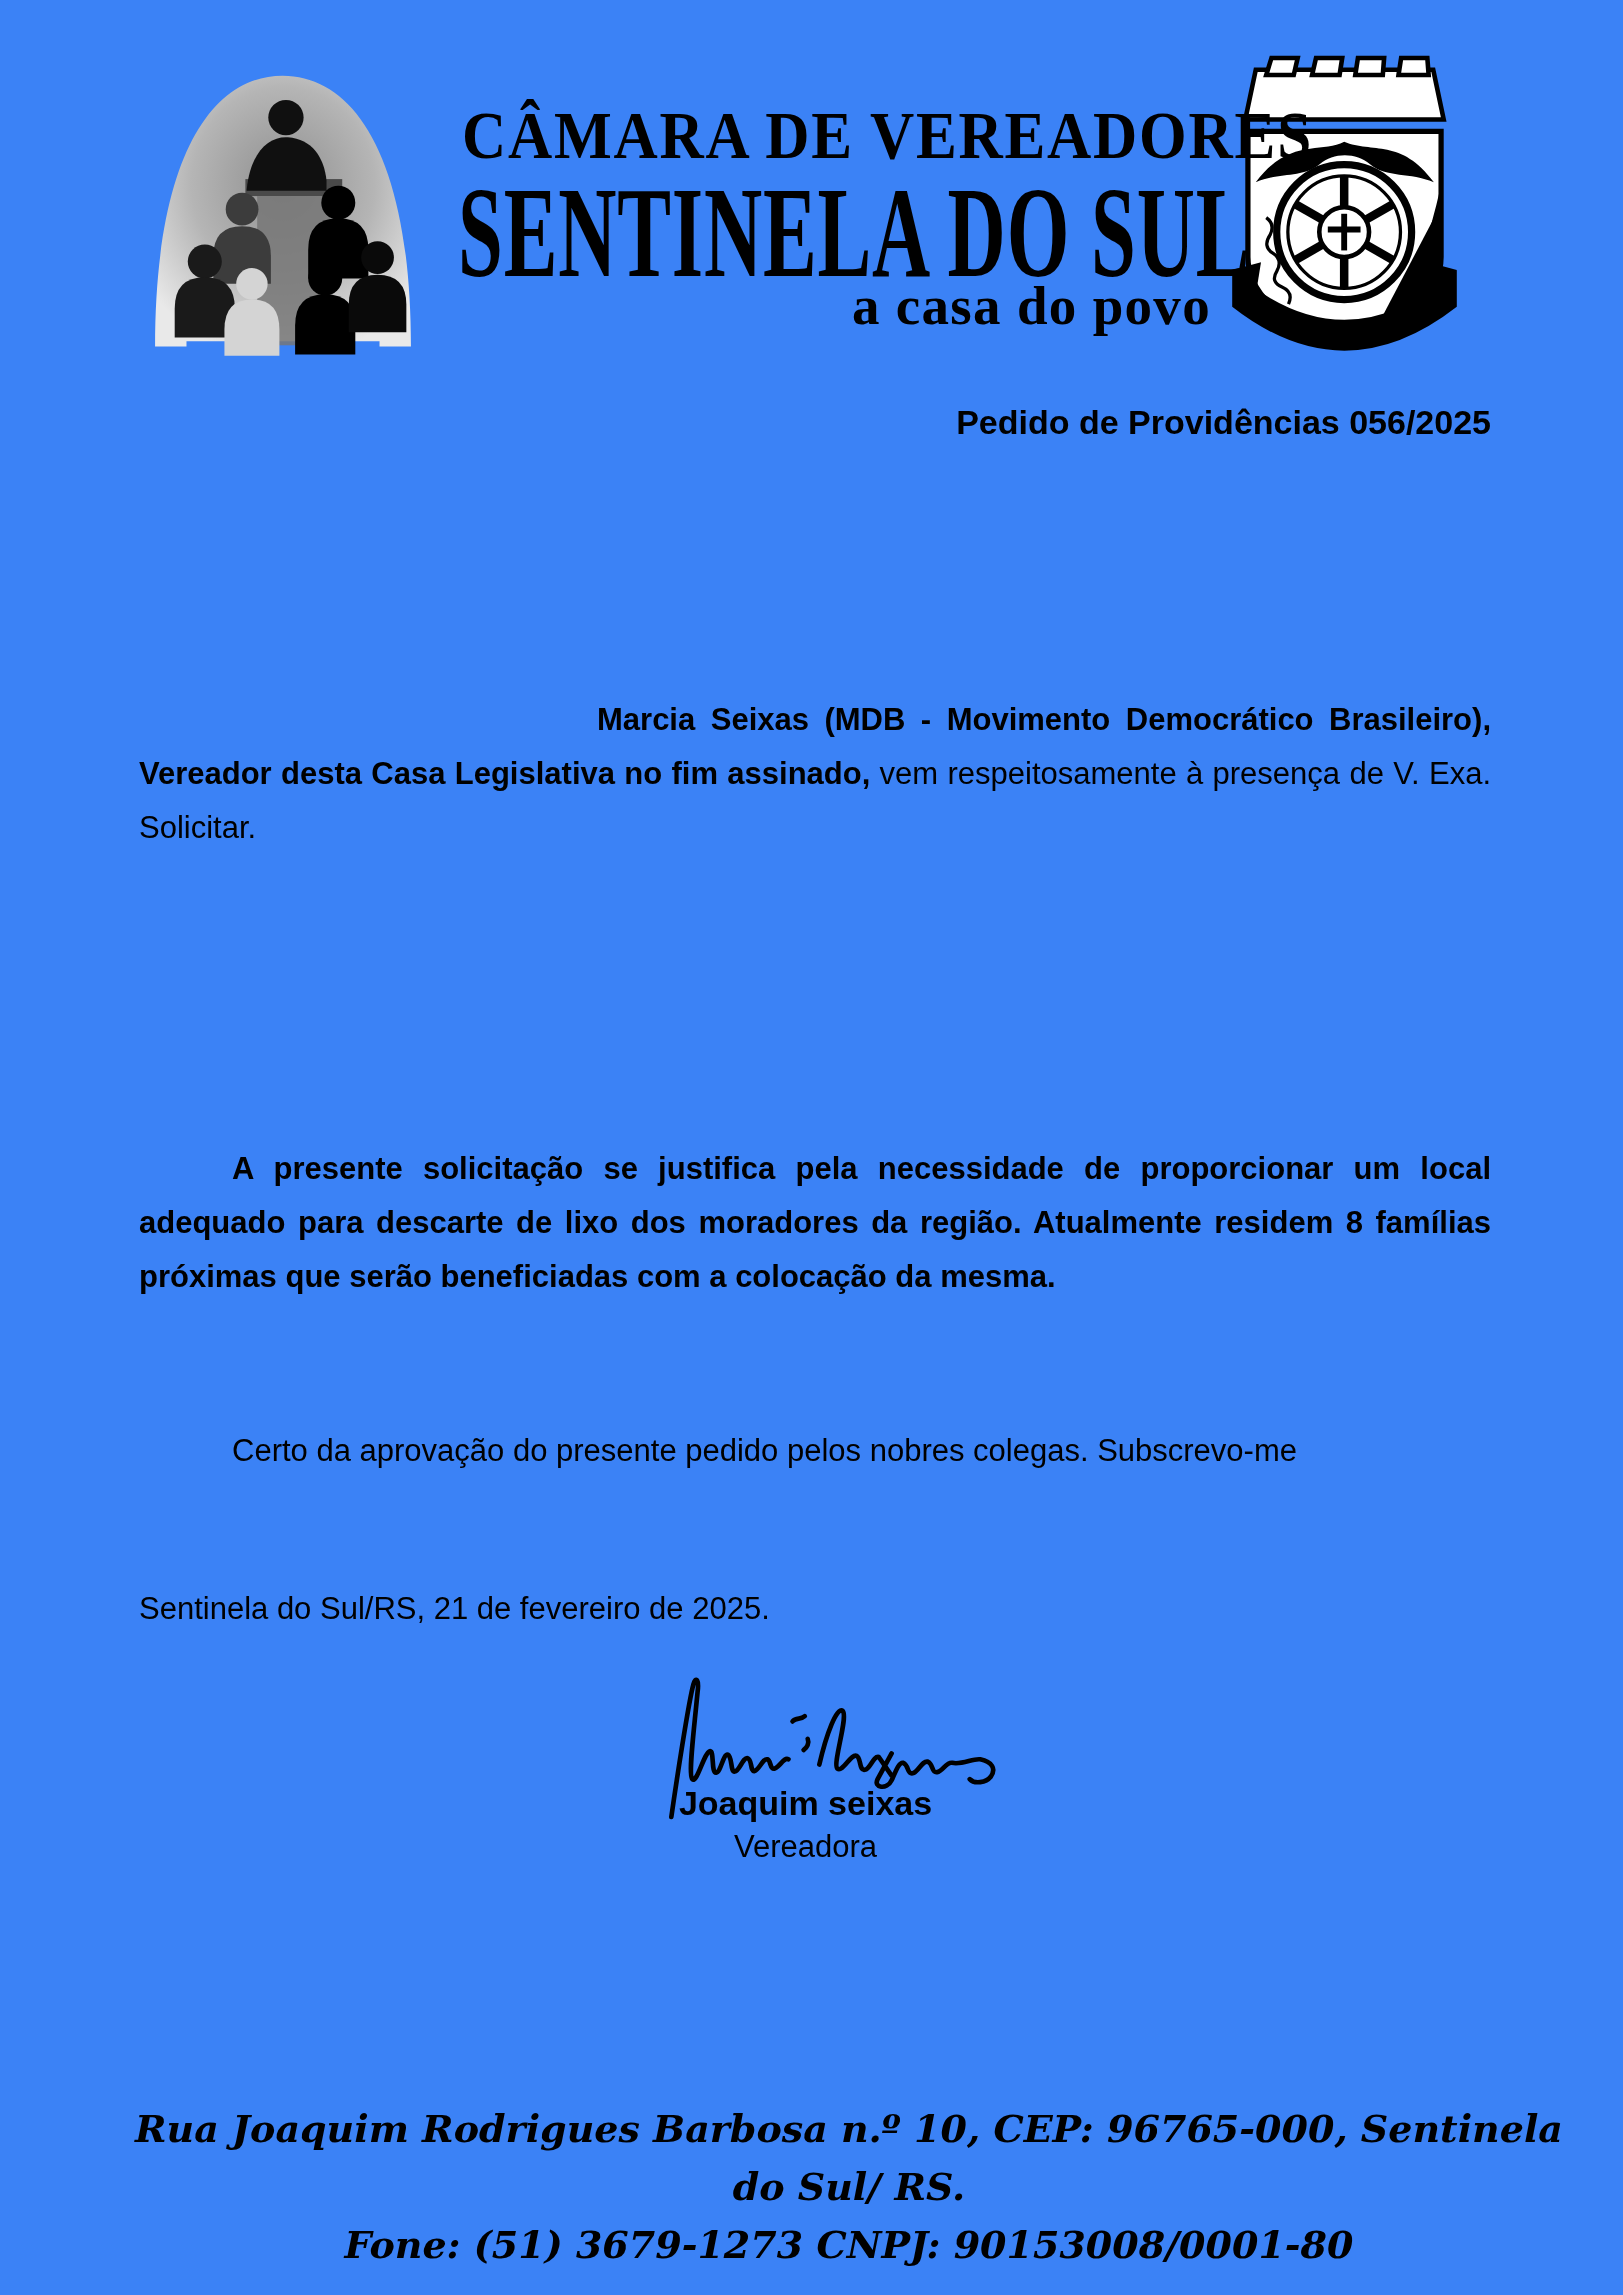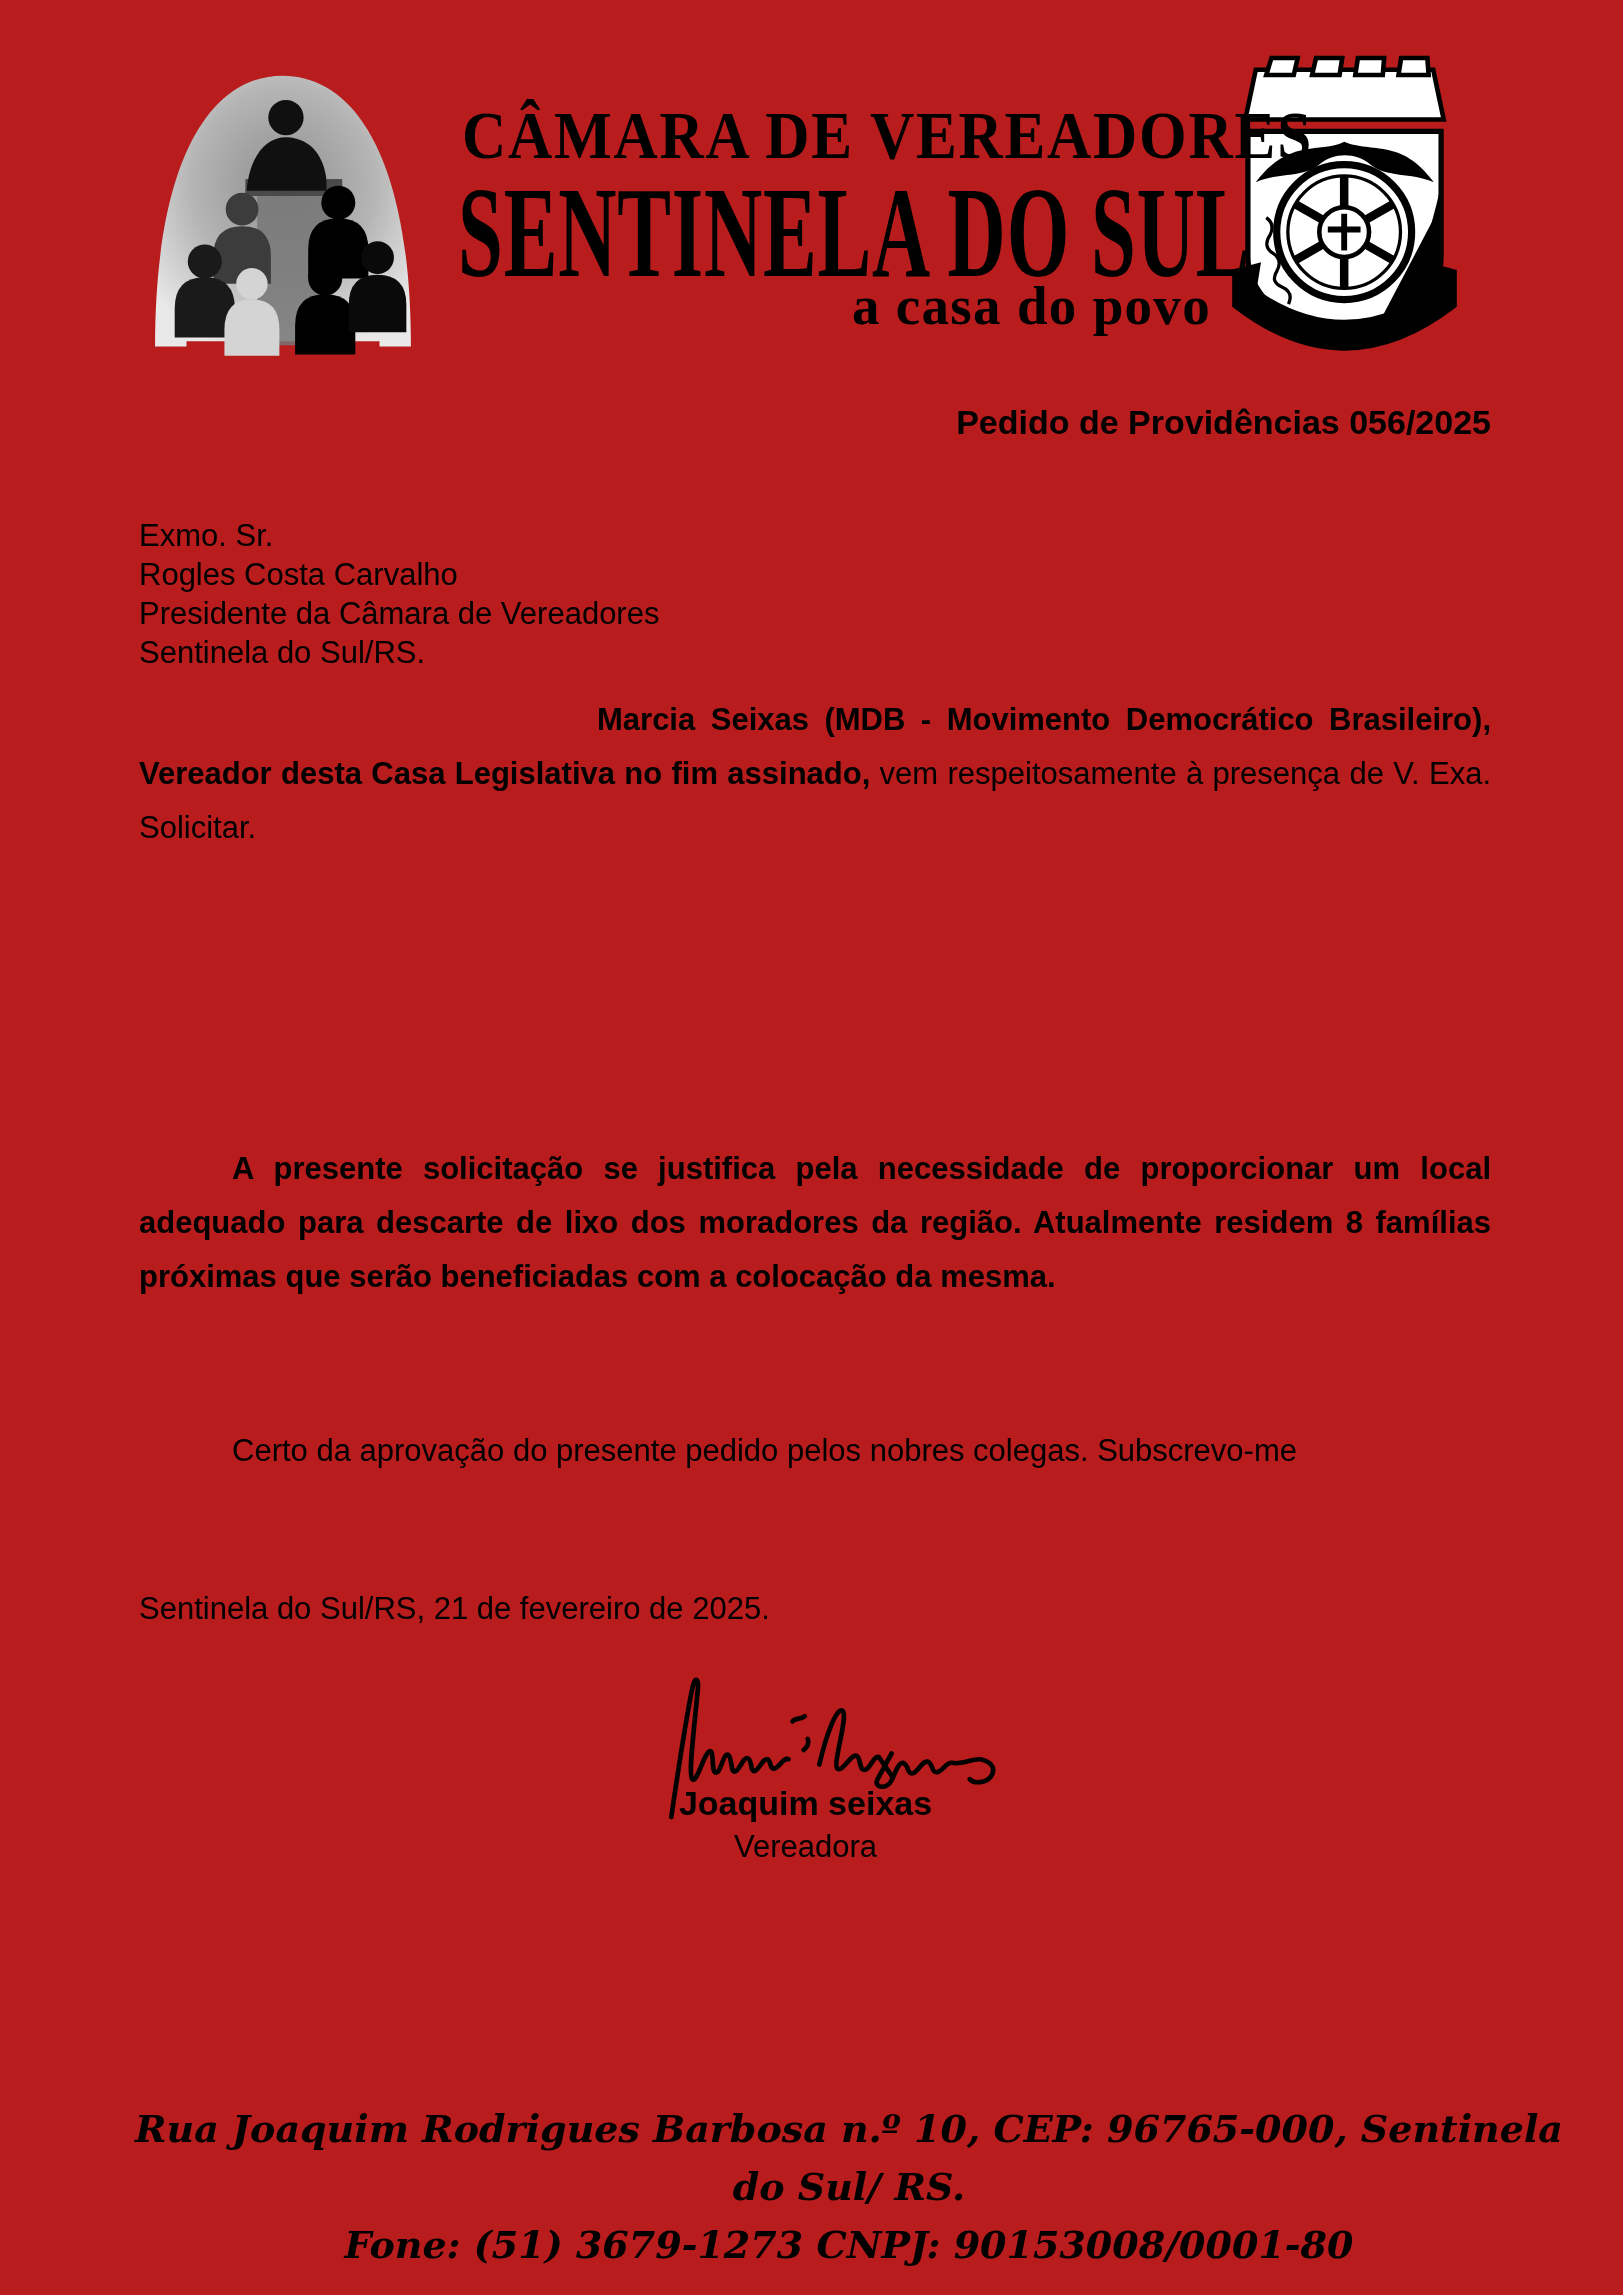--- a/index.html
+++ b/index.html
@@ -1,19 +1,19 @@
 <!DOCTYPE html>
 <html style="font-size:10.5px"><head>
 <meta charset="utf-8">
 <style>
   html,body{margin:0;padding:0;background:#888;}
   .page{
     position:relative;
     width:1623px;height:2295px;
-    background:#b91c1c;
+    background:#3b82f6;
     font-family:"Liberation Sans",sans-serif;
     color:#000;
     overflow:hidden;
   }
   
   .org-line1{
     position:absolute;left:462px;top:96px;
     font-family:"Liberation Serif",serif;font-weight:bold;
     font-size:68px;letter-spacing:2px;white-space:nowrap;
     transform:scaleX(0.90);transform-origin:left top;
@@ -164,26 +164,20 @@
       <path d="M369,330 L325,318 L335,380 Z" fill="#000"></path>
     </svg>
   </div>
 
   <div class="org-line1">CÂMARA DE VEREADORES</div>
   <div class="org-line2">SENTINELA DO SUL</div>
   <div class="tagline">a casa do povo</div>
 
   <div class="doc-title">Pedido de Providências 056/2025</div>
 
-  <div class="addressee">
-    <div>Exmo. Sr.</div>
-    <div>Rogles Costa Carvalho</div>
-    <div>Presidente da Câmara de Vereadores</div>
-    <div>Sentinela do Sul/RS.</div>
-  </div>
 
   <p class="para p1"><span class="bold">Marcia Seixas (MDB - Movimento Democrático Brasileiro), Vereador desta Casa Legislativa no fim assinado,</span><span> vem respeitosamente à presença de V. Exa. Solicitar.</span></p>
 
 
   <p class="para p3">A presente solicitação se justifica pela necessidade de proporcionar um local adequado para descarte de lixo dos moradores da região. Atualmente residem 8 famílias próximas que serão beneficiadas com a colocação da mesma.</p>
 
   <p class="para closing">Certo da aprovação do presente pedido pelos nobres colegas. Subscrevo-me</p>
 
   <div class="dateline">Sentinela do Sul/RS, 21 de fevereiro de 2025.</div>
 

